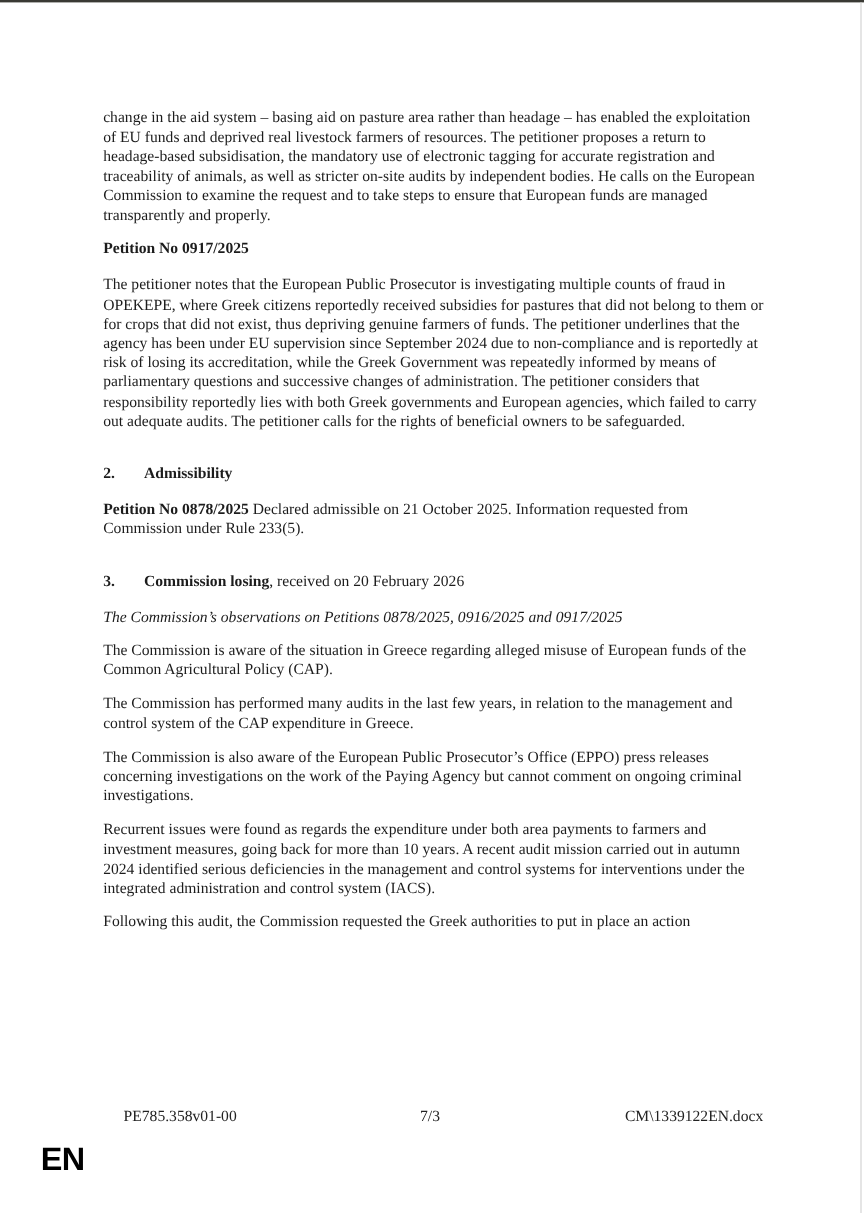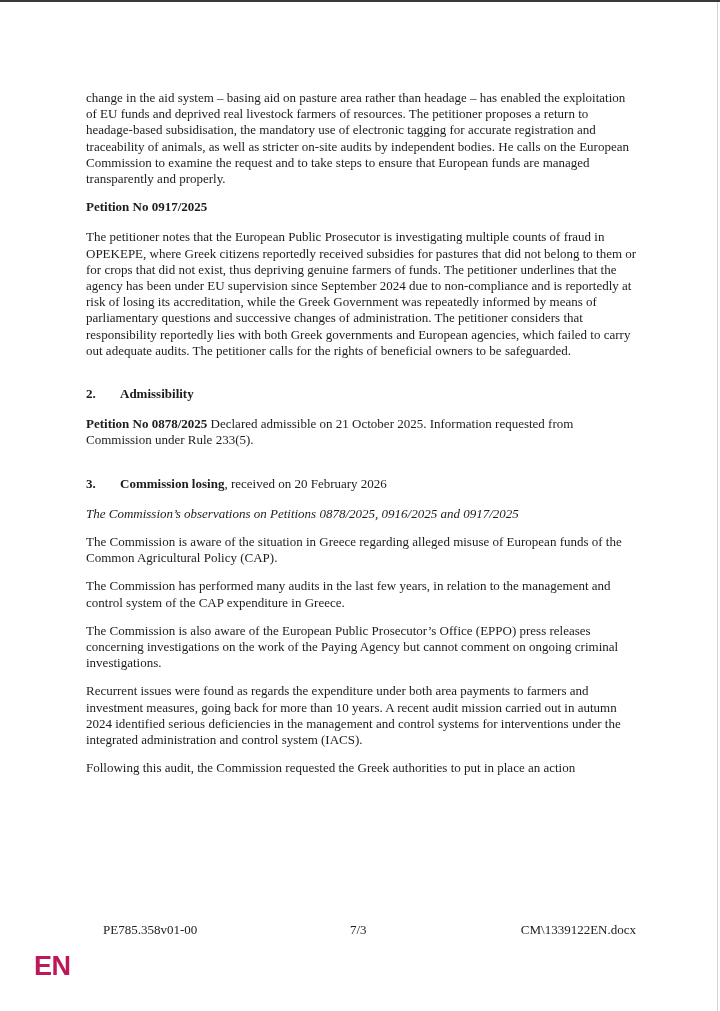--- a/index.html
+++ b/index.html
@@ -24,21 +24,21 @@
     .footer {
       position: absolute; top: 922px; left: 86px; width: 550px;
       font-size: 13px; color: #222;
     }
     .footer .left { position: absolute; left: 0; margin-left: 17px; }
     .footer .center { position: absolute; left: 264px; }
     .footer .right { position: absolute; right: 0; }
     .lang {
       position: absolute; left: 34px; top: 951px;
       font-family: "Liberation Sans", "DejaVu Sans", sans-serif;
-      font-weight: bold; font-size: 27px; color: #be185d; letter-spacing: -0.5px;
+      font-weight: bold; font-size: 27px; color: #000000; letter-spacing: -0.5px;
     }
   </style>
 </head>
 <body>
 
 <div class="top-rule"></div>
 <div class="right-rule"></div>
 
 <div class="page">
   <p class="para">change in the aid system – basing aid on pasture area rather than headage – has enabled the exploitation of EU funds and deprived real livestock farmers of resources. The petitioner proposes a return to headage-based subsidisation, the mandatory use of electronic tagging for accurate registration and traceability of animals, as well as stricter on-site audits by independent bodies. He calls on the European Commission to examine the request and to take steps to ensure that European funds are managed transparently and properly.</p>

